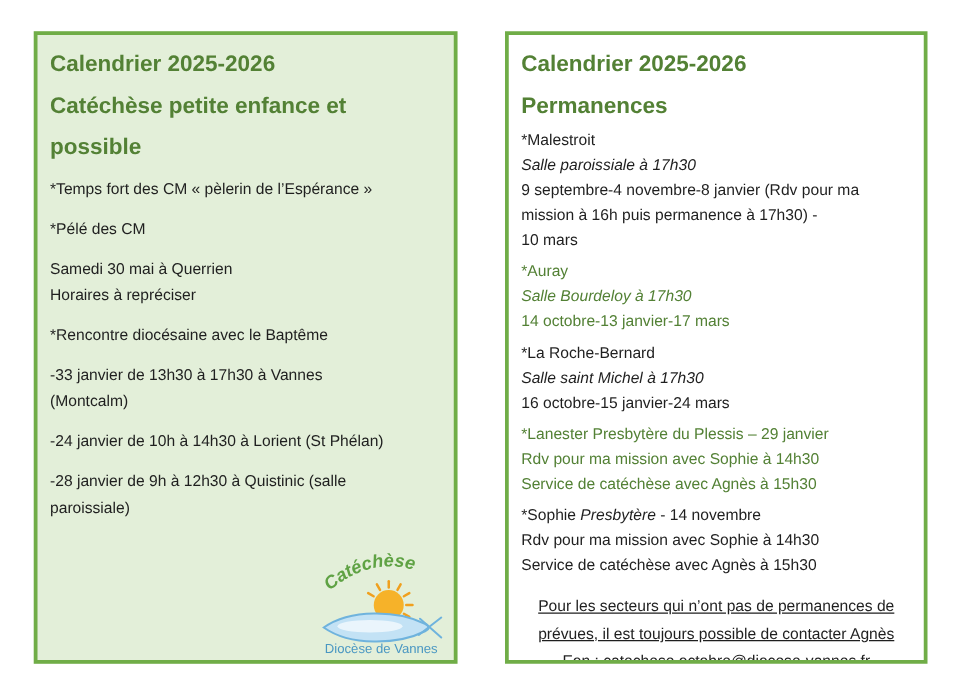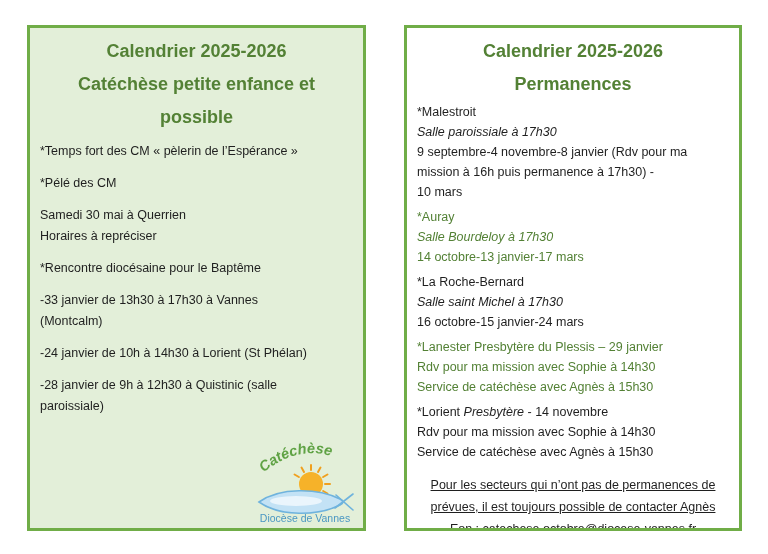--- a/index.html
+++ b/index.html
@@ -15,21 +15,20 @@
     top: 25px;
     height: 506px;
     border: 3px solid var(--border-green, #70ad47);
     padding: 4px 10px;
     overflow: hidden;
   }
   #left-panel  { left: 27px;  width: 339px; background: var(--panel-bg, #e3efd9); }
   #right-panel { left: 404px; width: 338px; background: #ffffff; }
 
   .panel-title {
-    text-align: center;
     font-weight: bold;
     font-size: 18px;
     line-height: 33px;
     color: var(--heading-green, #538135);
     margin-top: 3px;
   }
   .panel-body {
     font-size: 12.5px;
     color: var(--text-black, #1f1f1f);
   }
@@ -75,21 +74,21 @@
         <span class="line"><span class="b">*Temps fort des CM « pèlerin de l’Espérance »</span></span>
       </p>
       <p class="para ">
         <span class="line"><span class="b">*Pélé des CM</span></span>
       </p>
       <p class="para ">
         <span class="line"><span>Samedi 30 mai à Querrien</span></span>
         <span class="line"><span>Horaires à repréciser</span></span>
       </p>
       <p class="para ">
-        <span class="line"><span class="b">*Rencontre diocésaine pour le Baptême</span></span>
+        <span class="line"><span class="b">*Rencontre diocésaine avec le Baptême</span></span>
       </p>
       <p class="para ">
         <span class="line"><span>-33 janvier de 13h30 à 17h30 à Vannes</span></span>
         <span class="line"><span>(Montcalm)</span></span>
       </p>
       <p class="para ">
         <span class="line"><span>-24 janvier de 10h à 14h30 à Lorient (St Phélan)</span></span>
       </p>
       <p class="para ">
         <span class="line"><span>-28 janvier de 9h à 12h30 à Quistinic (salle</span></span>
@@ -148,21 +147,21 @@
         <span class="line"><span class="b">*La Roche-Bernard</span></span>
         <span class="line"><span class="i">Salle saint Michel à 17h30</span></span>
         <span class="line"><span>16 octobre-15 janvier-24 mars</span></span>
       </p>
       <p class="para green">
         <span class="line"><span class="b">*Lanester</span><span> Presbytère du Plessis – 29 janvier</span></span>
         <span class="line"><span>Rdv pour ma mission avec Sophie à 14h30</span></span>
         <span class="line"><span>Service de catéchèse avec Agnès à 15h30</span></span>
       </p>
       <p class="para ">
-        <span class="line"><span class="b">*Lorient</span><span> </span><span class="i">Presbytère</span><span> - 14 novembre</span></span>
+        <span class="line"><span class="b">*Sophie</span><span> </span><span class="i">Presbytère</span><span> - 14 novembre</span></span>
         <span class="line"><span>Rdv pour ma mission avec Sophie à 14h30</span></span>
         <span class="line"><span>Service de catéchèse avec Agnès à 15h30</span></span>
       </p>
     </div>
   <div class="footer">
     <span class="line">Pour les secteurs qui n’ont pas de permanences de</span>
     <span class="line">prévues, il est toujours possible de contacter Agnès</span>
     <span class="line">Eon : catechese.octobre@diocese-vannes.fr</span>
   </div>
 </div>

